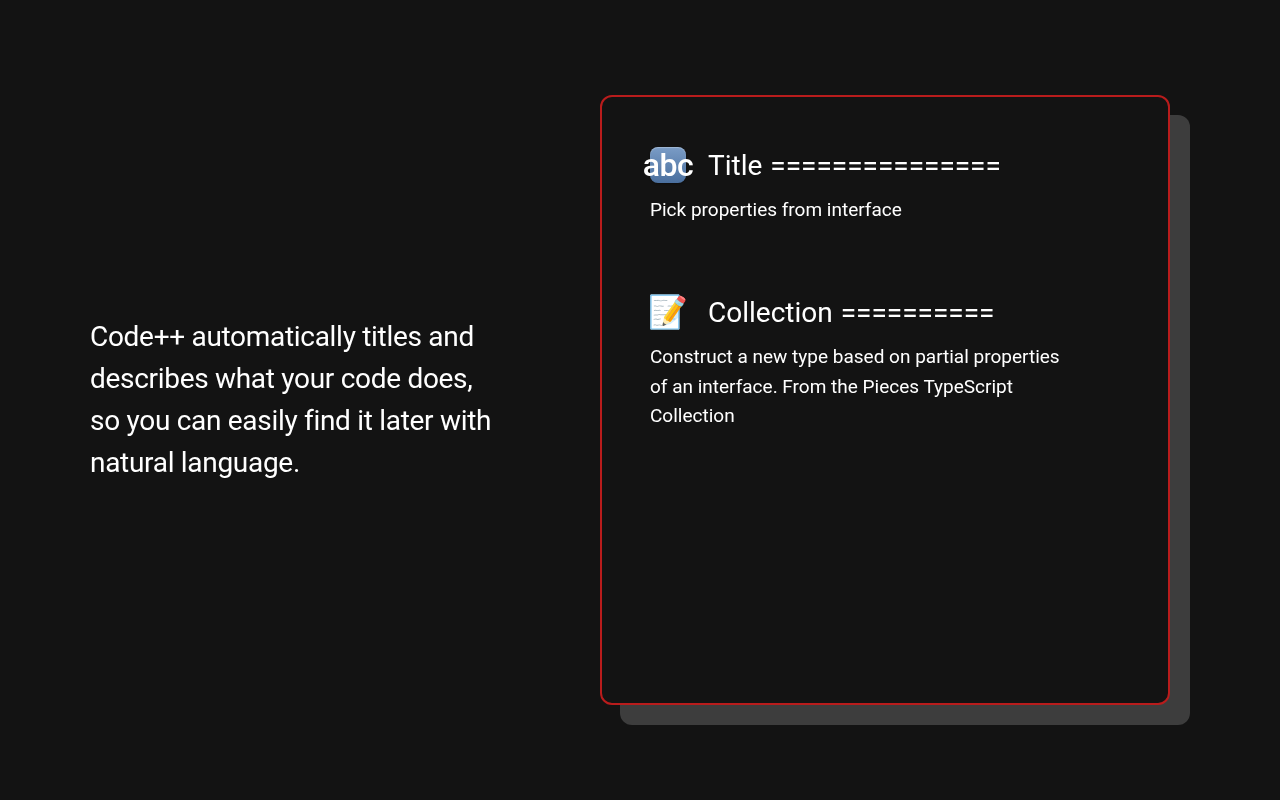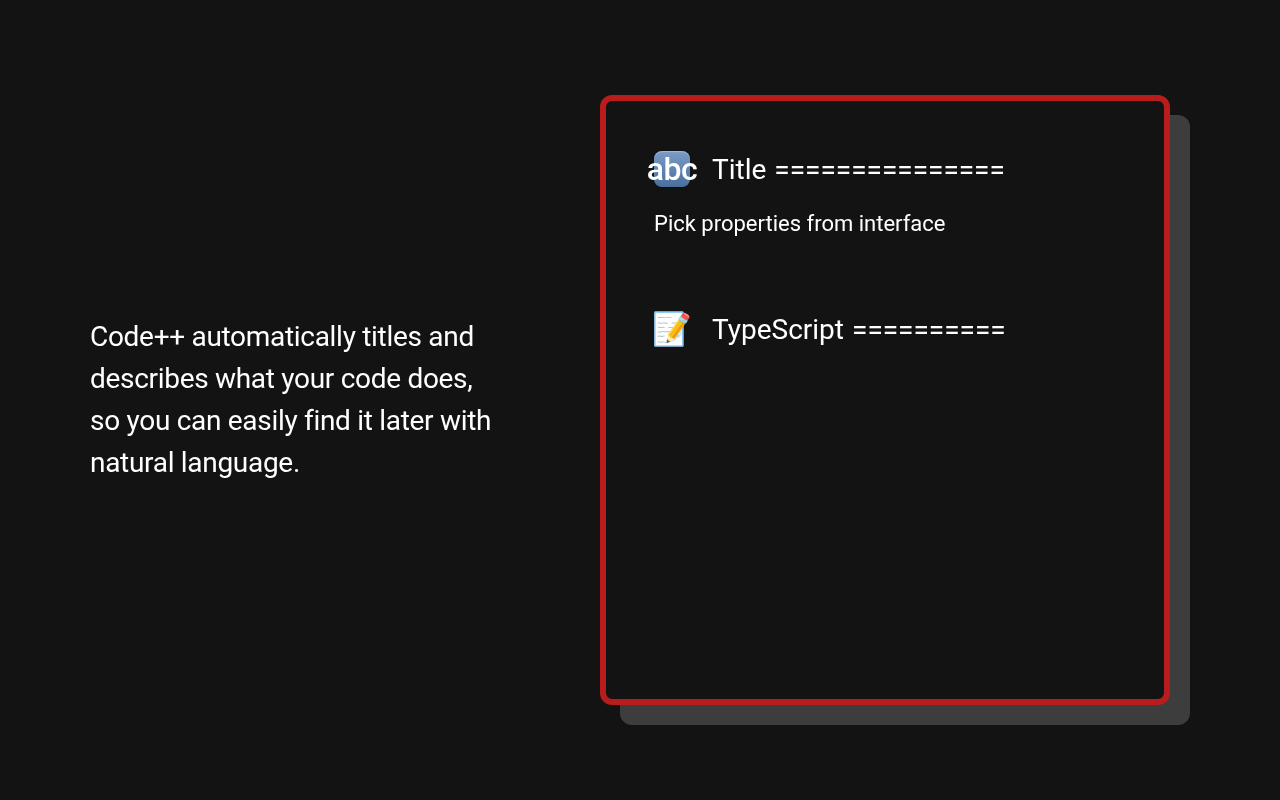--- a/index.html
+++ b/index.html
@@ -46,21 +46,21 @@
       background-color: #3d3d3d;
       border-radius: 12px;
       z-index: 1;
     }
     
     .card {
       position: relative;
       width: 570px;
       height: 610px;
       background-color: #131313;
-      border: 6px solid #b91c1c;
+      border: 2px solid #b91c1c;
       border-radius: 12px;
       padding: 50px 48px;
       z-index: 2;
     }
     
     .section-header {
       display: flex;
       align-items: center;
       color: #ffffff;
       font-size: 28px;
@@ -75,24 +75,24 @@
       flex-shrink: 0;
     }
     
     .section-header-label {
       margin-right: 8px;
       margin-left: 12px;
     }
     
     .section-body {
       color: #ffffff;
-      font-size: 22px;
+      font-size: 19px;
       font-weight: 400;
       line-height: 1.55;
-      margin-top: 20px;
+      margin-top: 12px;
       max-width: 420px;
     }
     
     .section-group + .section-group {
       margin-top: 70px;
     }
     
     .section-group:first-child .section-header {
       margin-top: 0;
     }
@@ -137,19 +137,20 @@
         <span class="icon abc-icon">abc</span>
         <span class="section-header-label">Title</span>
         <span>===============</span>
       </div>
       <p class="section-body">Pick properties from interface</p>
     </div>
 
     <div class="section-group">
       <div class="section-header">
         <span class="icon memo-icon">📝</span>
-        <span class="section-header-label">TypeScript</span>
+        <span class="section-header-label">Collection</span>
         <span>==========</span>
       </div>
+      <p class="section-body">Construct a new type based on partial properties of an interface. From the Pieces TypeScript Collection</p>
     </div>
 
   </div>
 </div>
 
 </body></html>

